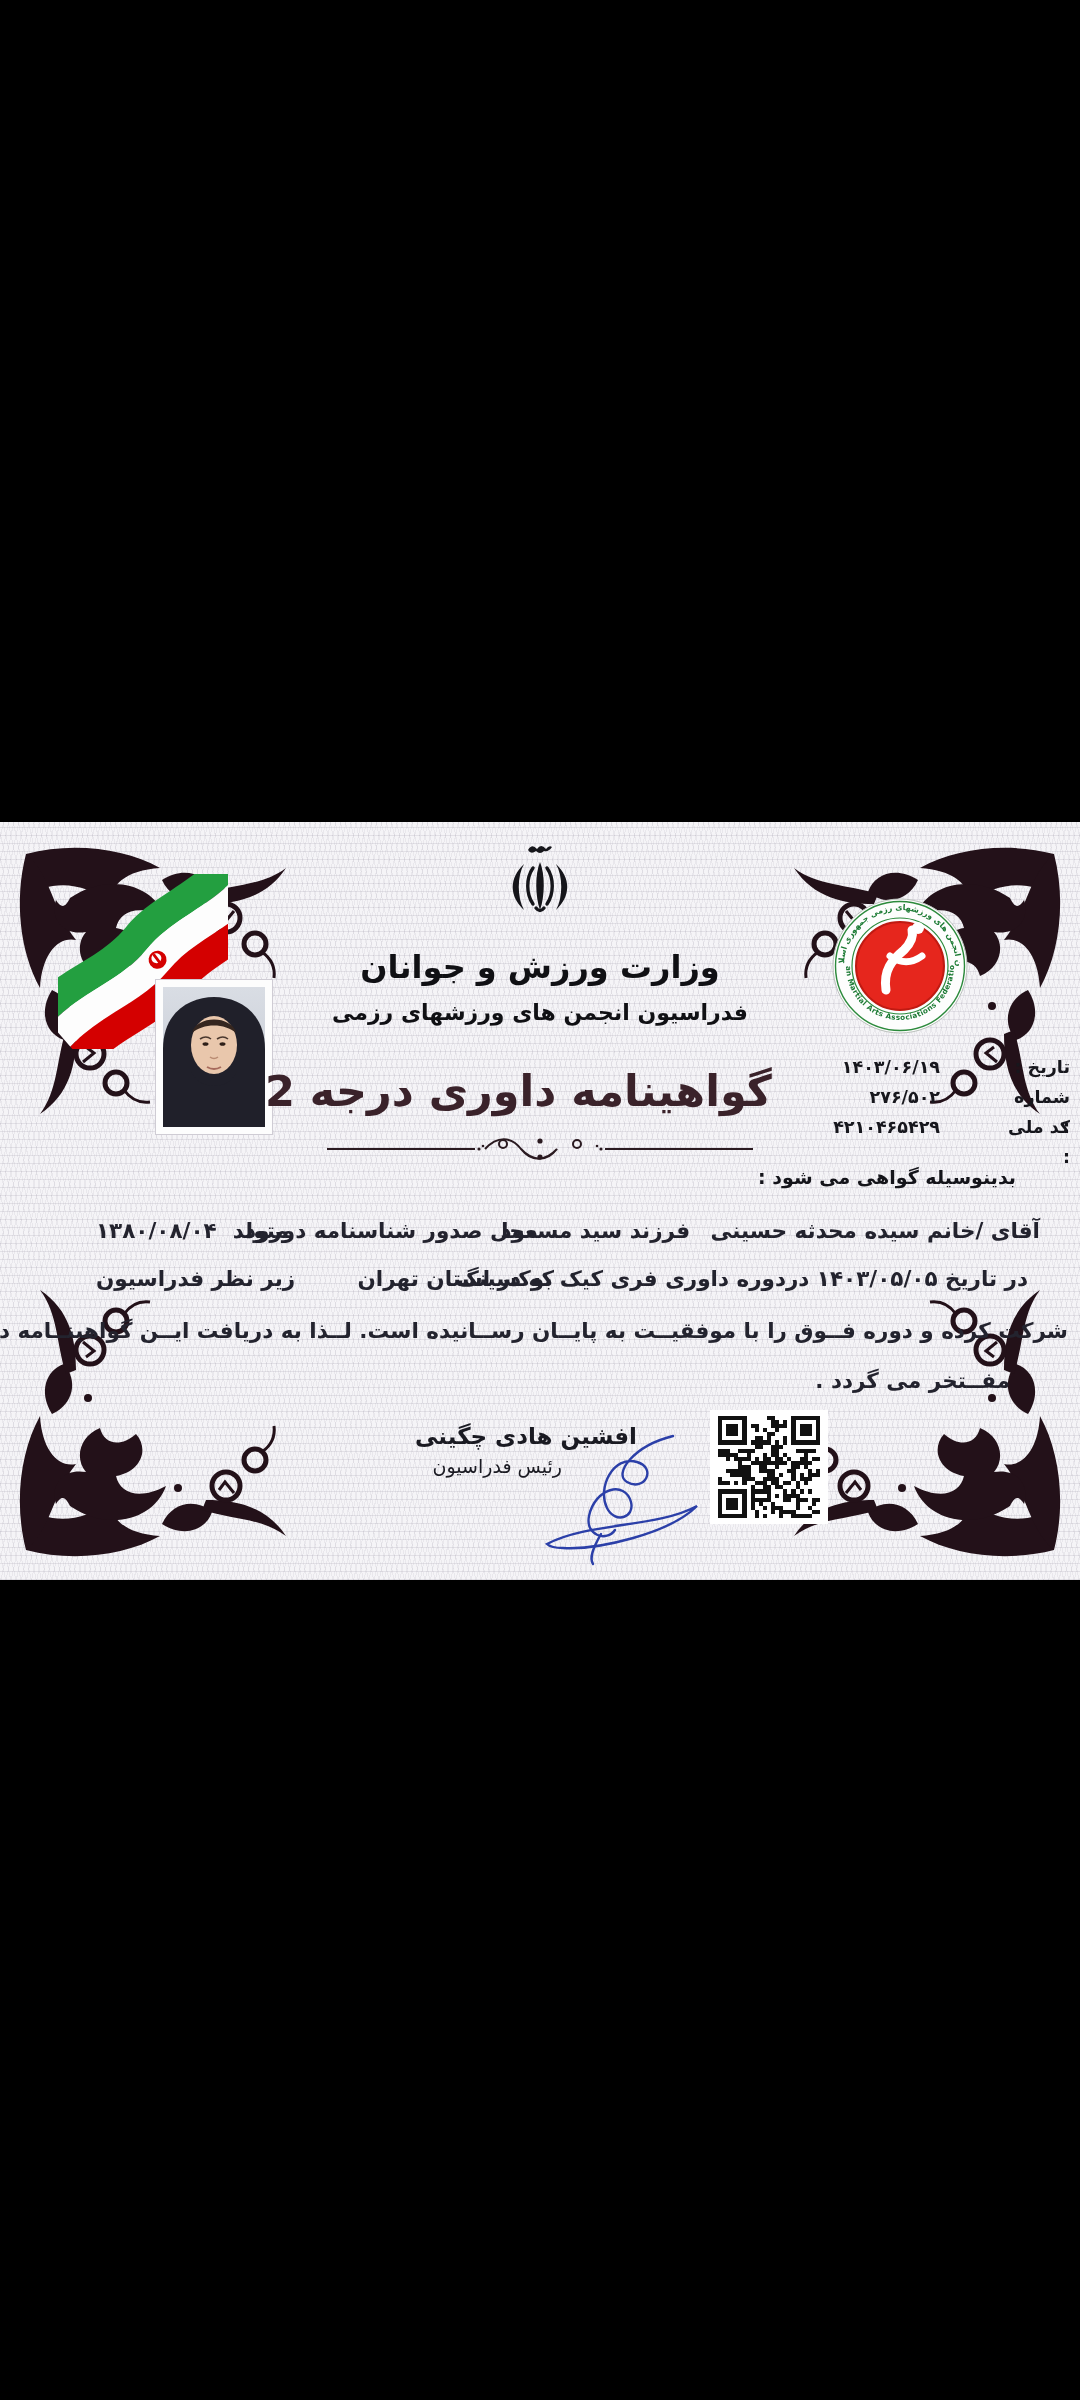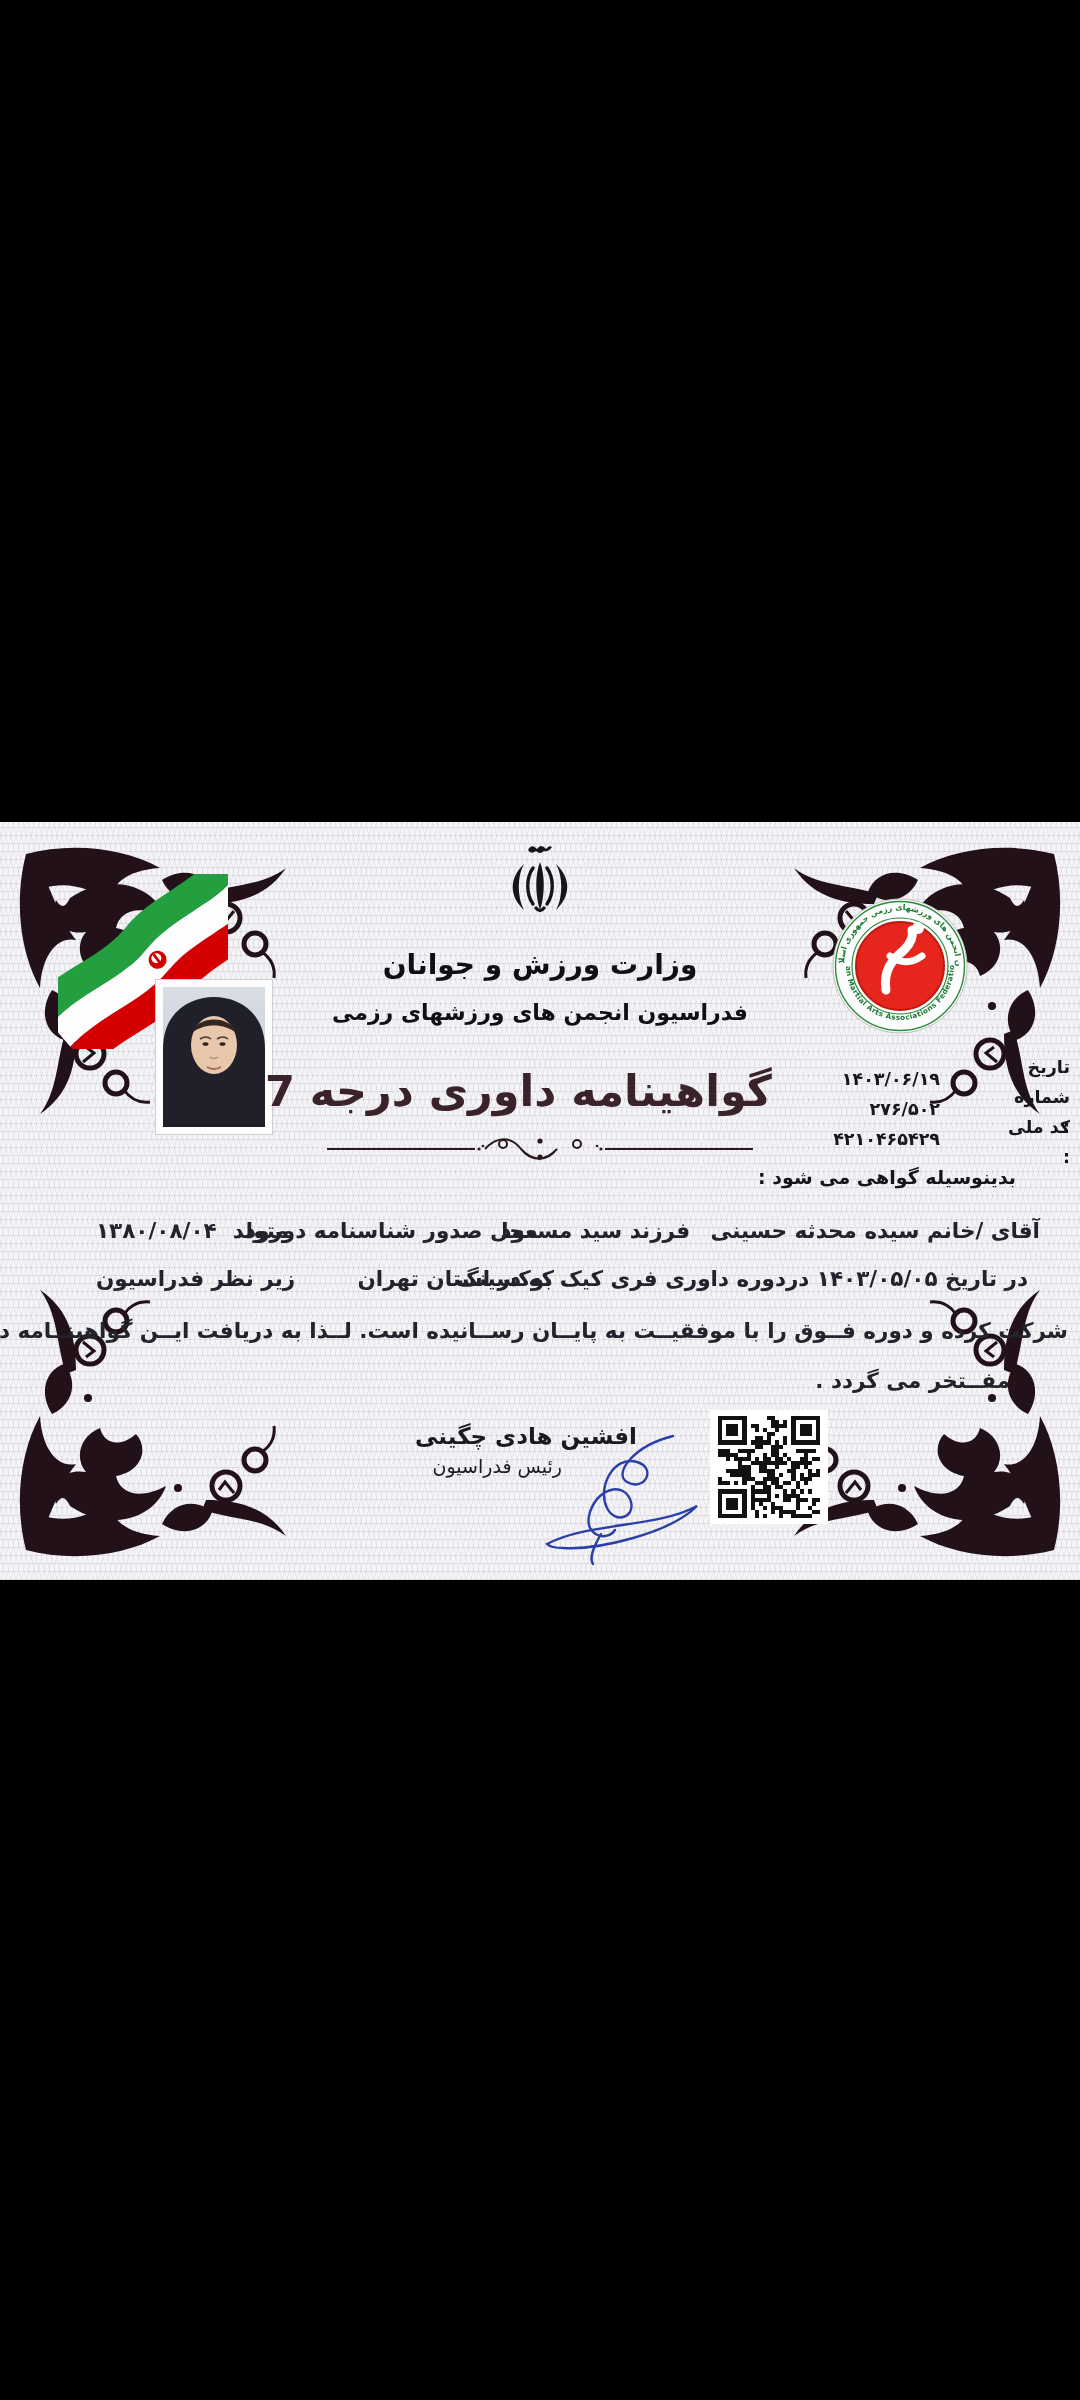--- a/index.html
+++ b/index.html
@@ -11,29 +11,29 @@
         background-image:
           repeating-linear-gradient(0deg, rgba(150,145,162,.20) 0 1px, transparent 1px 8px),
           repeating-linear-gradient(78deg, rgba(150,145,162,.13) 0 1px, transparent 1px 5px),
           repeating-linear-gradient(-78deg, rgba(150,145,162,.13) 0 1px, transparent 1px 5px);
         direction:rtl;}
   .abs{position:absolute;}
   .txt{white-space:nowrap;color:#23232e;}
   .calli{color:#101014;font-weight:700;}
   
   .republic{top:96px;left:0;width:100%;text-align:center;font-size:19px;letter-spacing:1px;}
-  .ministry{top:126px;left:0;width:100%;text-align:center;font-size:28px;letter-spacing:1px;}
+  .ministry{top:126px;left:0;width:100%;text-align:center;font-size:32px;letter-spacing:1px;}
   .federation{top:178px;left:0;width:100%;text-align:center;font-size:22px;}
   .cert-title{top:244px;left:0;width:96%;text-align:center;font-size:43px;font-weight:800;color:#3a222a;}
   
   .meta{top:230px;right:10px;width:260px;}
   .meta-row{display:flex;direction:rtl;height:30px;line-height:30px;font-size:17.5px;font-weight:700;color:#17171d;}
   .meta-label{width:66px;text-align:right;}
   .meta-gap{width:64px;}
-  .meta-value{width:118px;text-align:right;margin-top:12px;}
+  .meta-value{width:118px;text-align:right;}
   
   .intro{top:344px;right:64px;font-size:19px;font-weight:700;color:#14141a;}
   .b{font-size:21.5px;font-weight:700;}
   .row4{top:546px;right:70px;}
   .signer-name{top:601px;right:443px;font-size:23px;font-weight:700;color:#1a1a22;}
   .signer-role{top:633px;right:518px;font-size:19px;font-weight:400;color:#1a1a22;}
   .birth-pair{display:flex;gap:16px;direction:rtl;}
   
   .photo-frame{left:156px;top:158px;width:116px;height:154px;background:#fdfdfd;
                box-shadow:0 0 0 1px #cfccd4;display:flex;align-items:center;justify-content:center;}
@@ -197,21 +197,21 @@
       </g>
       <g fill="none" stroke="#15151a" stroke-width="3.4" stroke-linecap="round">
         <path d="M33,24 C26,34 26,50 33,60"></path>
         <path d="M47,24 C54,34 54,50 47,60"></path>
         <path d="M36,64 q4,5 8,0"></path>
       </g>
     </svg>
 
     <div class="abs txt calli ministry">وزارت ورزش و جوانان</div>
     <div class="abs txt calli federation">فدراسیون انجمن های ورزشهای رزمی</div>
-    <div class="abs txt cert-title">گواهینامه داوری درجه 7</div>
+    <div class="abs txt cert-title">گواهینامه داوری درجه 2</div>
 
     <svg class="abs" style="left:325px;top:314px" width="430" height="26" viewBox="0 0 430 26">
       <g stroke="#2a1a20" fill="none" stroke-width="2">
         <line x1="2" y1="13" x2="150" y2="13"></line>
         <line x1="280" y1="13" x2="428" y2="13"></line>
         <path d="M160,13 c12,-13 26,-13 36,0 c10,13 24,13 36,0 c-10,13 -24,13 -36,0 c-10,-13 -24,-13 -36,0 Z"></path>
         <circle cx="178" cy="8" r="4"></circle>
           <circle cx="252" cy="8" r="4"></circle>
       </g>
       <g fill="#2a1a20">

